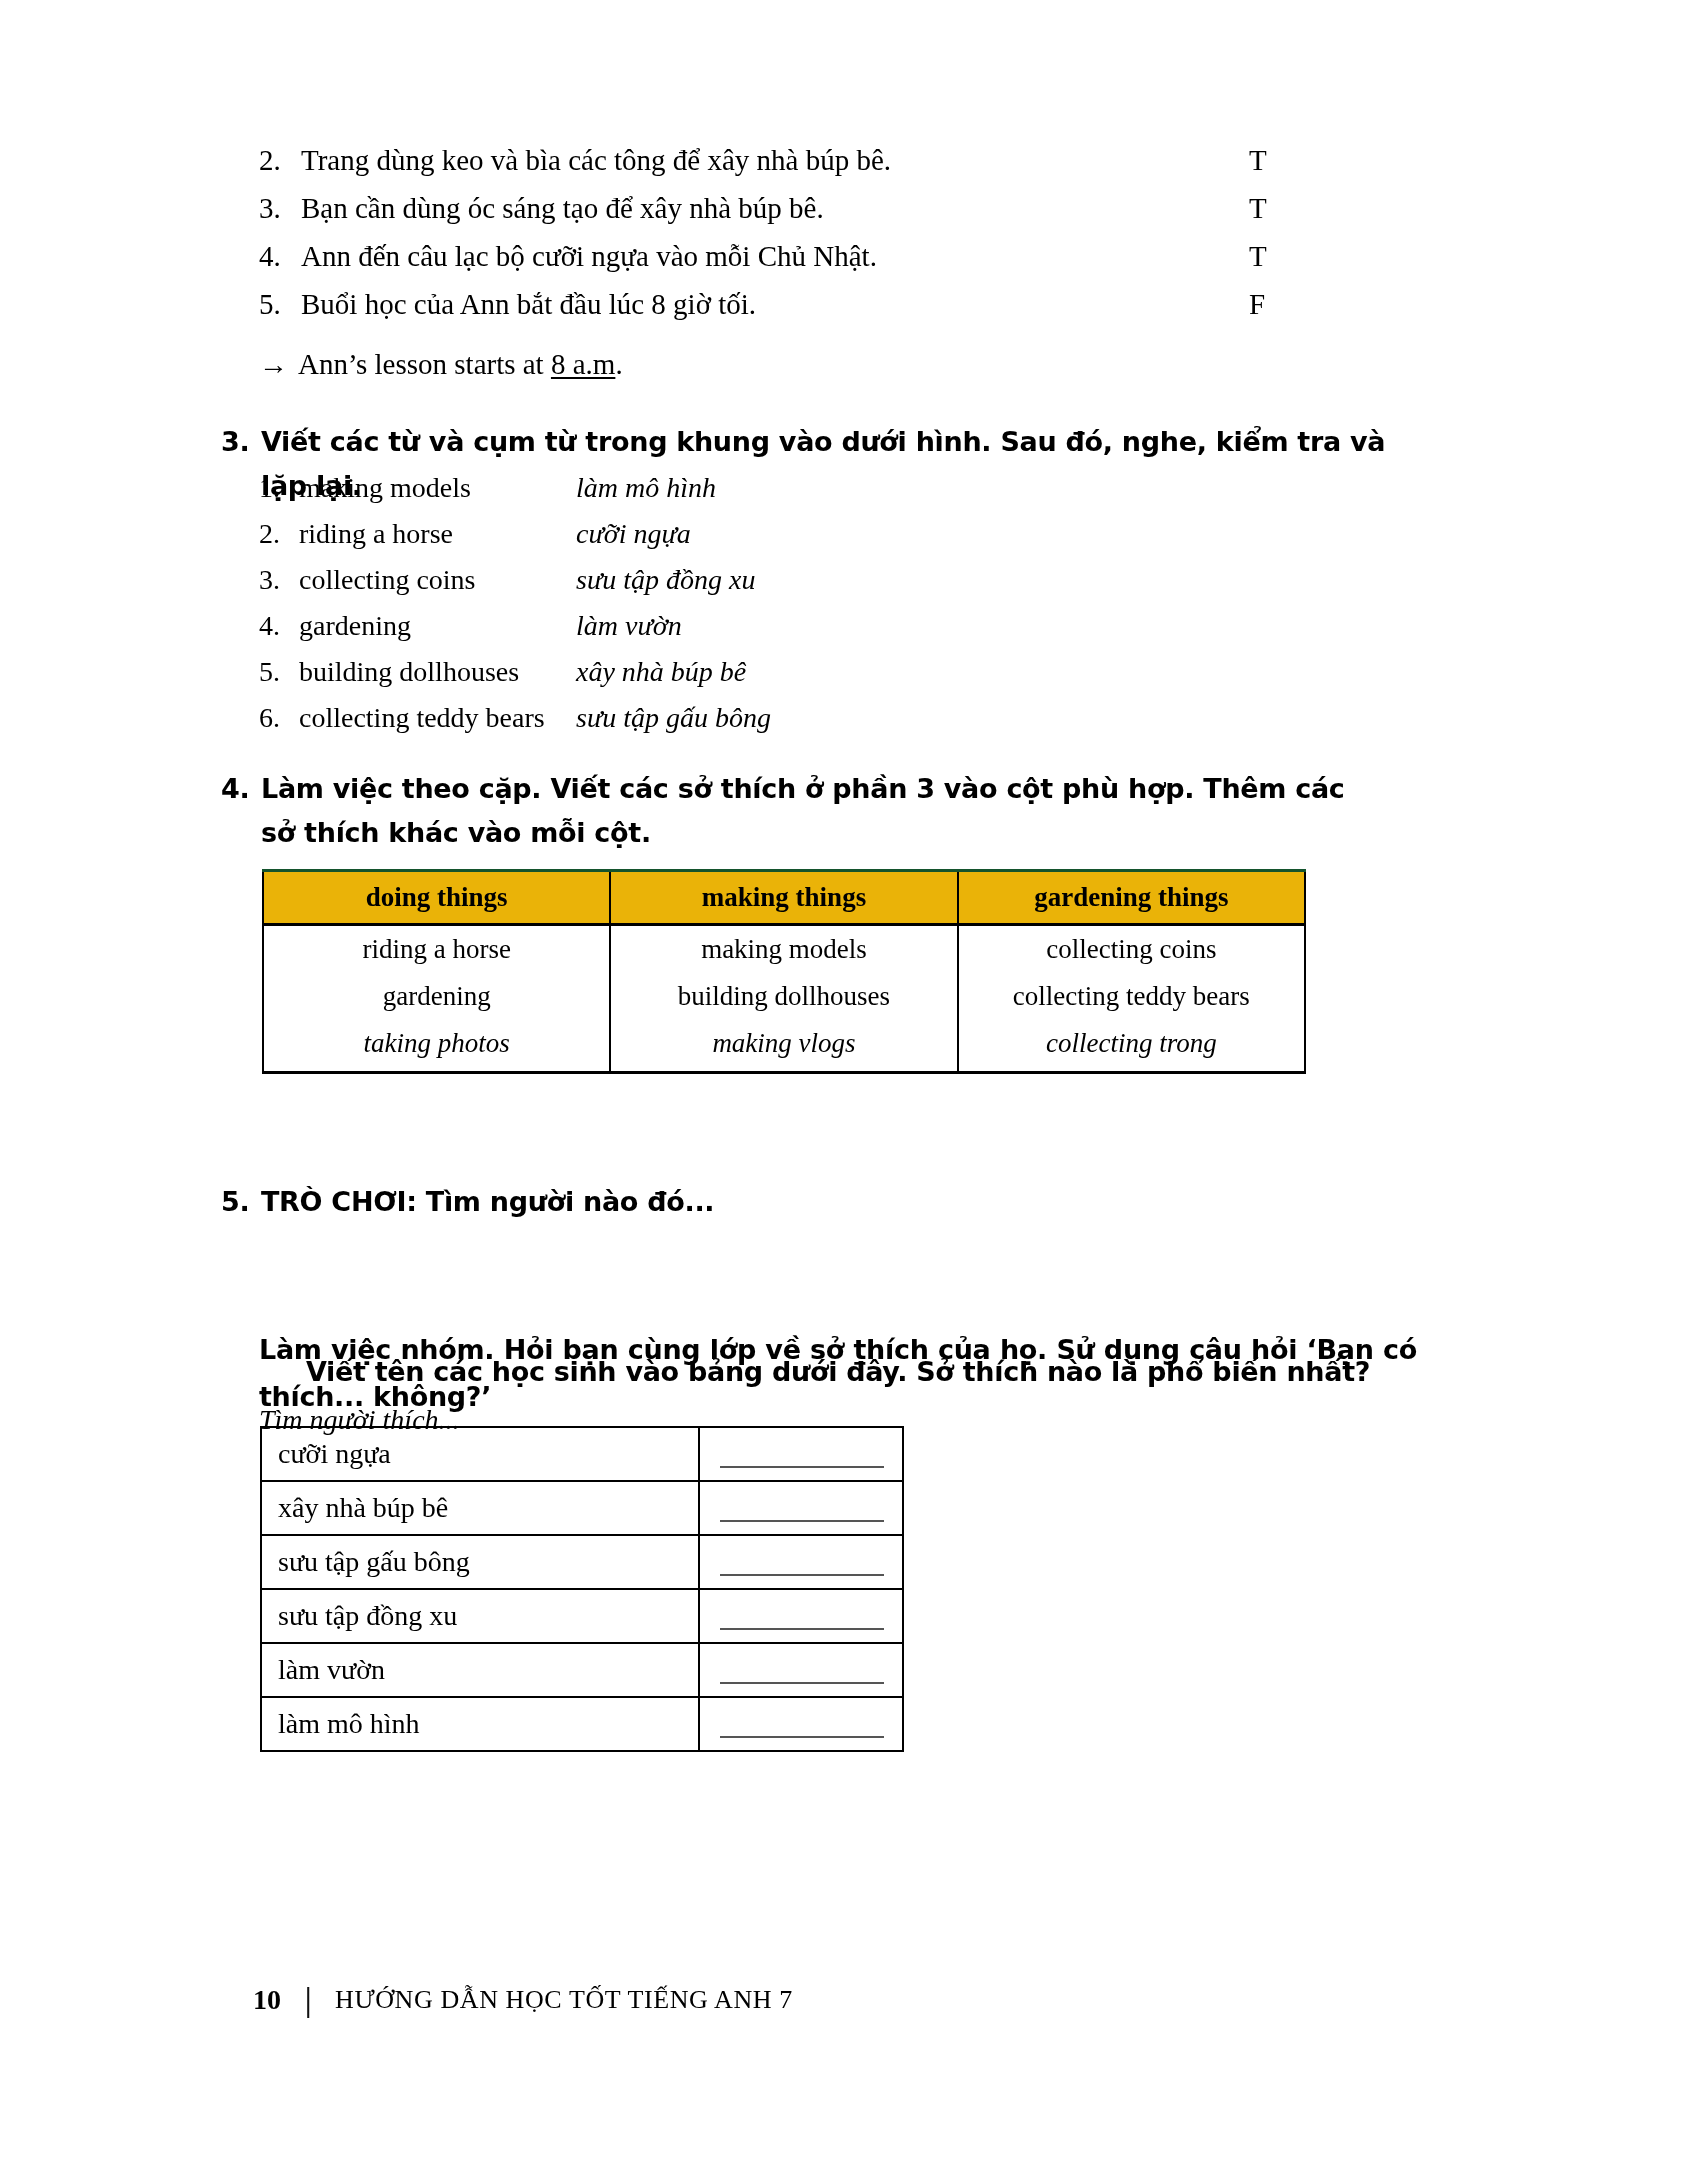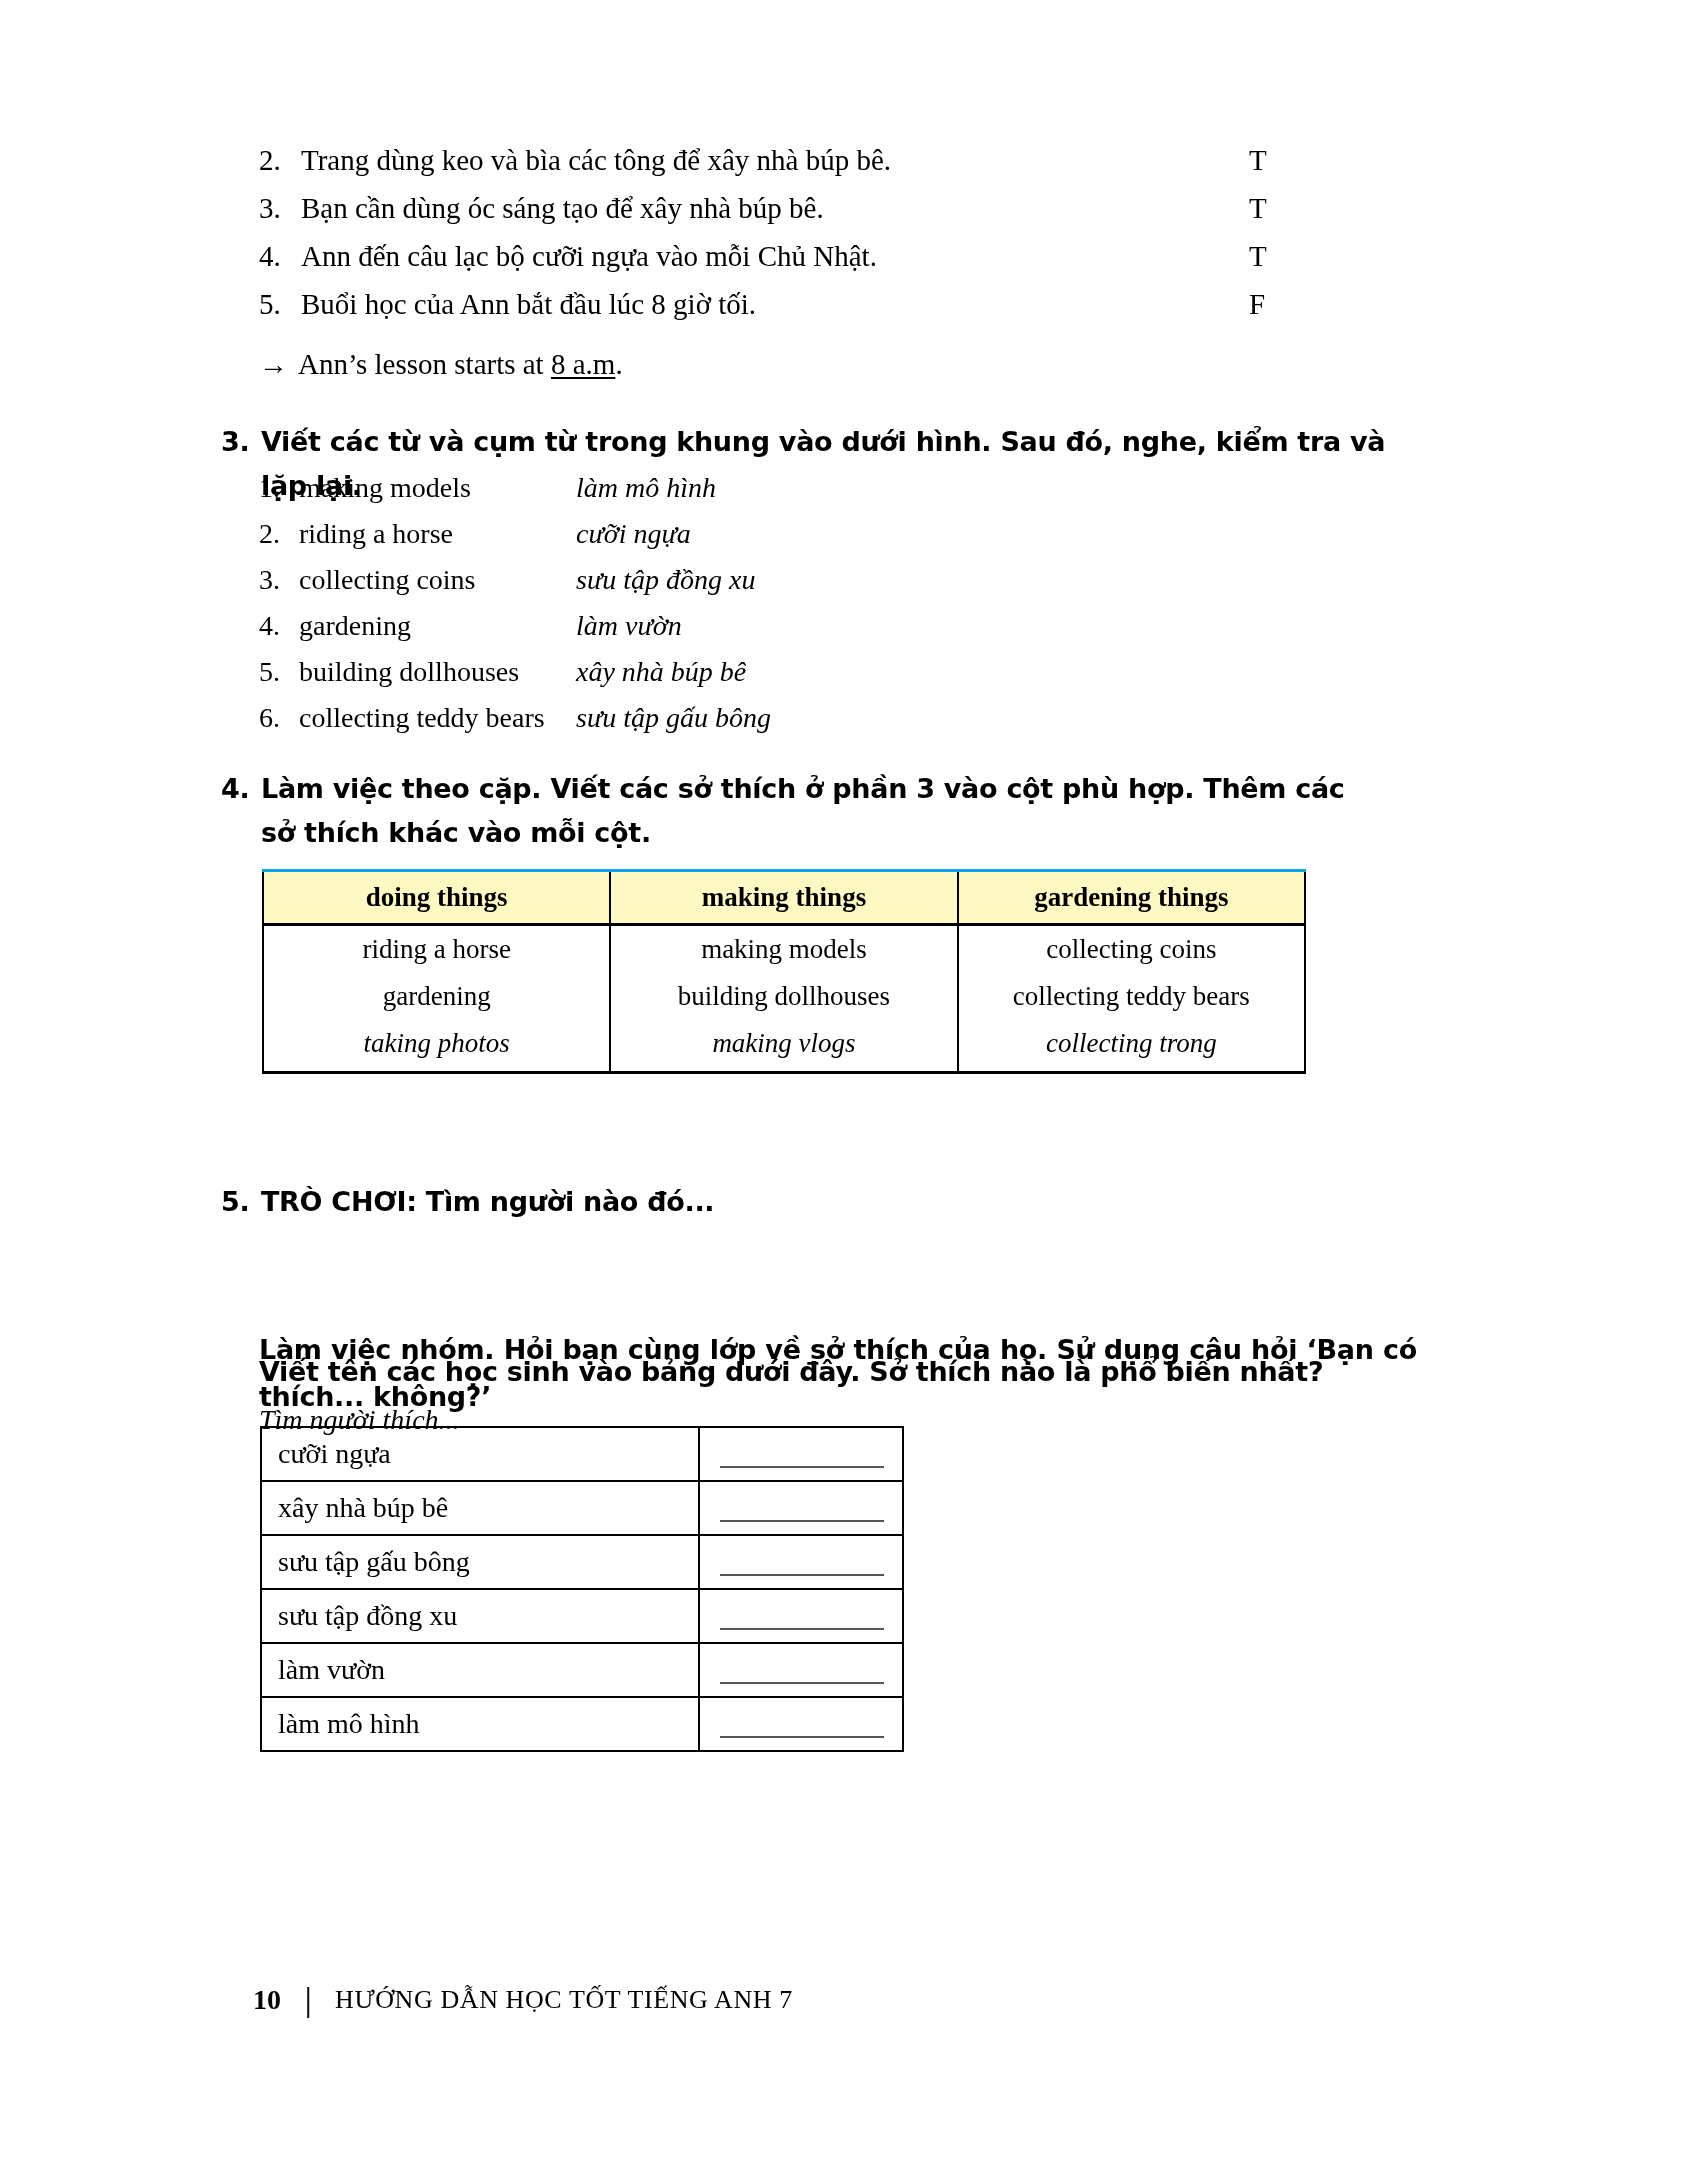--- a/index.html
+++ b/index.html
@@ -106,22 +106,22 @@
     table-layout: fixed;
   }
   .cat-table th,
   .cat-table td {
     border-left: 2px solid #000;
     border-right: 2px solid #000;
     text-align: center;
     font-size: 27px;
   }
   .cat-table thead th {
-    background: #fef9c3;
-    border-top: 3px solid #0ea5e9;
+    background: #eab308;
+    border-top: 3px solid #14532d;
     border-bottom: 3px solid #000;
     font-weight: 700;
     height: 51px;
     padding: 0;
   }
   .cat-table tbody td {
     height: 47px;
     padding: 0;
     border-top: none;
     border-bottom: none;
@@ -133,21 +133,21 @@
   .cat-table .it { font-style: italic; }
 
   
   .sec5-p {
     position: absolute;
     left: 259px;
     font-size: 27px;
     line-height: 47px;
   }
   #sec5-p1 { top: 1326px; width: 1158px; text-align: justify; }
-  #sec5-p2 { top: 1348px; width: 1158px; }
+  #sec5-p2 { top: 1348px; width: 1158px; text-align: center; }
   #sec5-p3 {
     top: 1396px;
     font-style: italic;
     font-size: 28px;
     font-family: "Liberation Serif", "DejaVu Serif", serif;
   }
 
   
   .survey-table {
     position: absolute;

